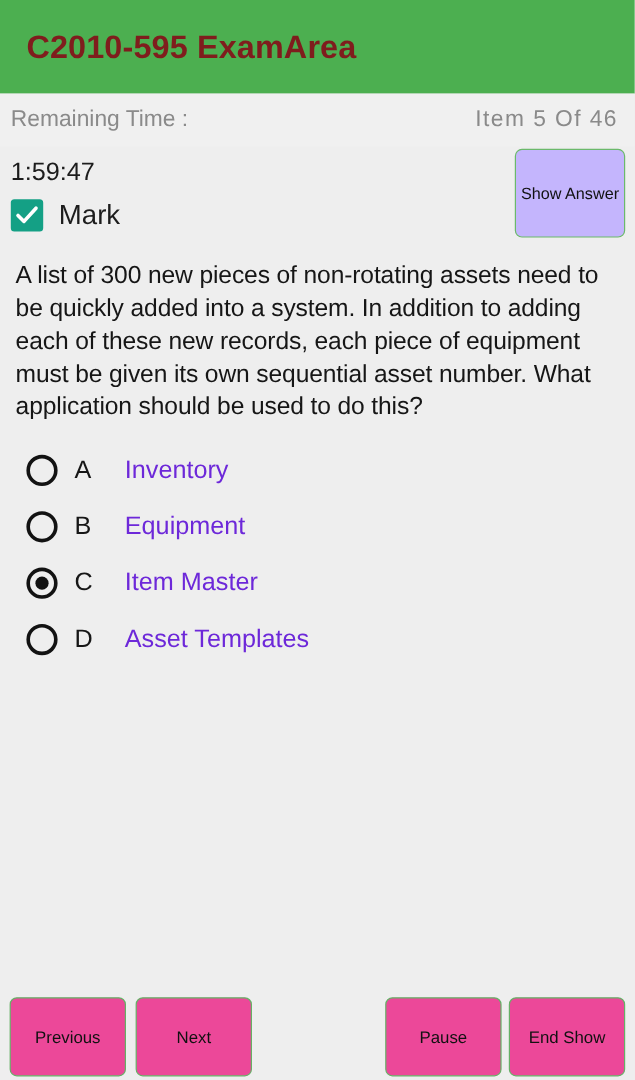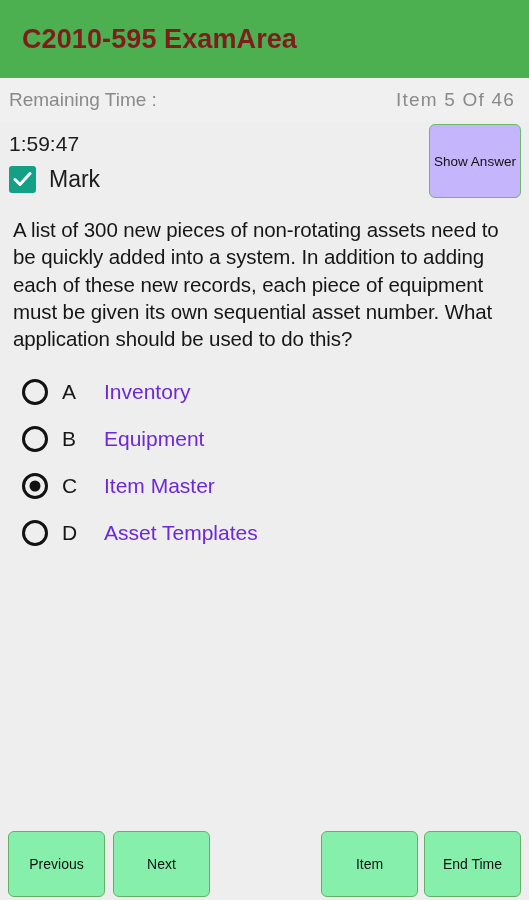--- a/index.html
+++ b/index.html
@@ -172,21 +172,21 @@
     bottom: 0;
     width: 529px;
     height: 72px;
     display: flex;
     align-items: center;
     box-sizing: border-box;
     padding: 0 8px;
   }
   .btn {
     height: 66px;
-    background: #86efac;
+    background: #ec4899;
     border: 1px solid #66b066;
     border-radius: 6px;
     color: #111111;
     font-size: 14px;
     font-family: "Liberation Sans", sans-serif;
     display: flex;
     align-items: center;
     justify-content: center;
     box-sizing: border-box;
     cursor: pointer;
@@ -250,15 +250,15 @@
     <span class="radio"></span>
     <span class="option-letter">D</span>
     <span class="option-text">Asset Templates</span>
   </div>
 
 </div>
 
 <div class="bottombar">
   <button class="btn btn-prev">Previous</button>
   <button class="btn btn-next">Next</button>
-  <button class="btn btn-pause">Item</button>
-  <button class="btn btn-end">End Time</button>
+  <button class="btn btn-pause">Pause</button>
+  <button class="btn btn-end">End Show</button>
 </div>
 
 </body></html>

